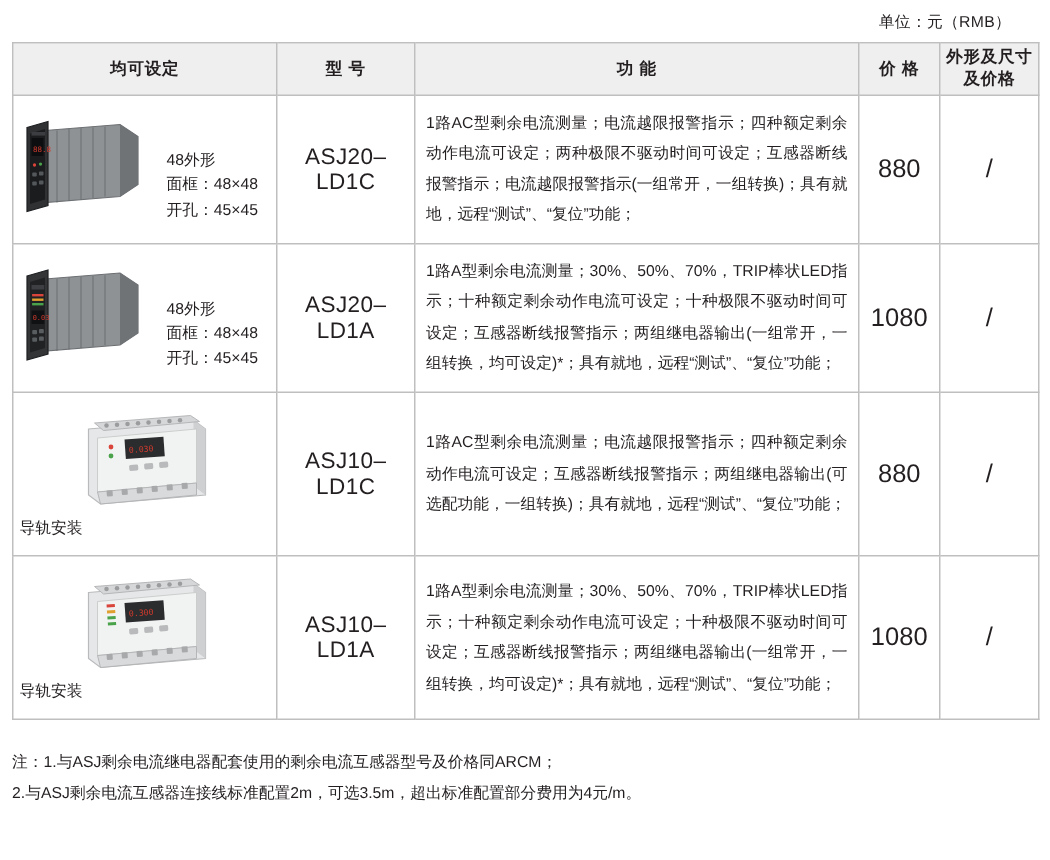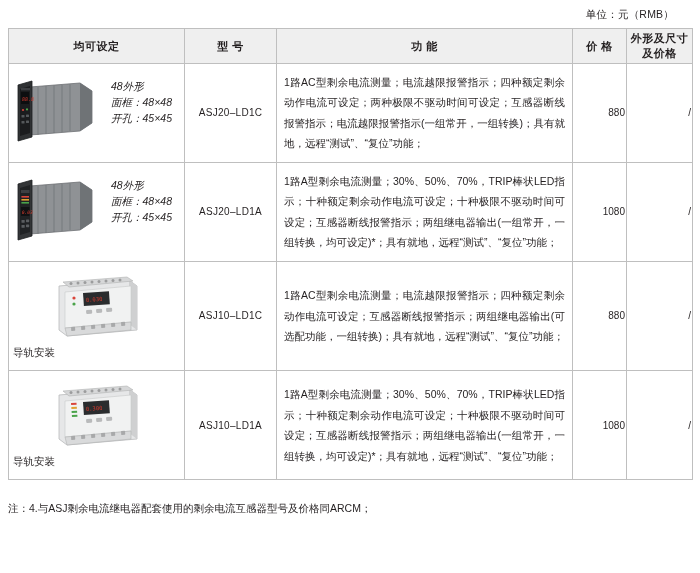--- a/index.html
+++ b/index.html
@@ -52,23 +52,22 @@
   col.c-model { width: 92px; }
   col.c-func { width: 296px; }
   col.c-price { width: 54px; }
   col.c-opt { width: 66px; }
 
   td.cell-img {
     padding: 6px 6px 6px 4px;
   }
   .img-wrap {
     display: flex;
-    align-items: flex-start;
+    align-items: flex-end;
     justify-content: flex-start;
-    font-style: italic;
   }
   .img-box {
     width: 92px;
     height: 70px;
     flex: 0 0 92px;
     display: flex;
     align-items: center;
     justify-content: center;
   }
   .img-caption {
@@ -78,34 +77,34 @@
     padding-left: 6px;
     text-align: left;
   }
   .caption-center {
     text-align: left;
     width: 100%;
     padding-left: 0;
   }
   td.cell-model {
     text-align: center;
-    font-size: 10px;
+    font-size: 15px;
     color: #231f20;
     letter-spacing: 0.3px;
   }
   td.cell-func {
     font-size: 10.5px;
     line-height: 1.95;
     padding: 8px 7px;
     text-align: justify;
     color: #231f20;
   }
   td.cell-price, td.cell-opt {
-    text-align: right;
-    font-size: 10px;
+    text-align: center;
+    font-size: 17px;
     color: #231f20;
   }
   .notes {
     margin: 18px auto 0;
     width: 684px;
     font-size: 10.5px;
     line-height: 2.0;
     color: #231f20;
   }
   
@@ -333,16 +332,17 @@
         <td class="cell-model">ASJ10–LD1A</td>
         <td class="cell-func">1路A型剩余电流测量；30%、50%、70%，TRIP棒状LED指示；十种额定剩余动作电流可设定；十种极限不驱动时间可设定；互感器断线报警指示；两组继电器输出(一组常开，一组转换，均可设定)*；具有就地，远程“测试”、“复位”功能；</td>
         <td class="cell-price">1080</td>
         <td class="cell-opt">/</td>
       </tr>
 
     </tbody>
   </table>
 
   <div class="notes">
-    <div>注：4.与ASJ剩余电流继电器配套使用的剩余电流互感器型号及价格同ARCM；</div>
+    <div>注：1.与ASJ剩余电流继电器配套使用的剩余电流互感器型号及价格同ARCM；</div>
+    <div>     2.与ASJ剩余电流互感器连接线标准配置2m，可选3.5m，超出标准配置部分费用为4元/m。</div>
   </div>
 
 </div>
 
 </body></html>

